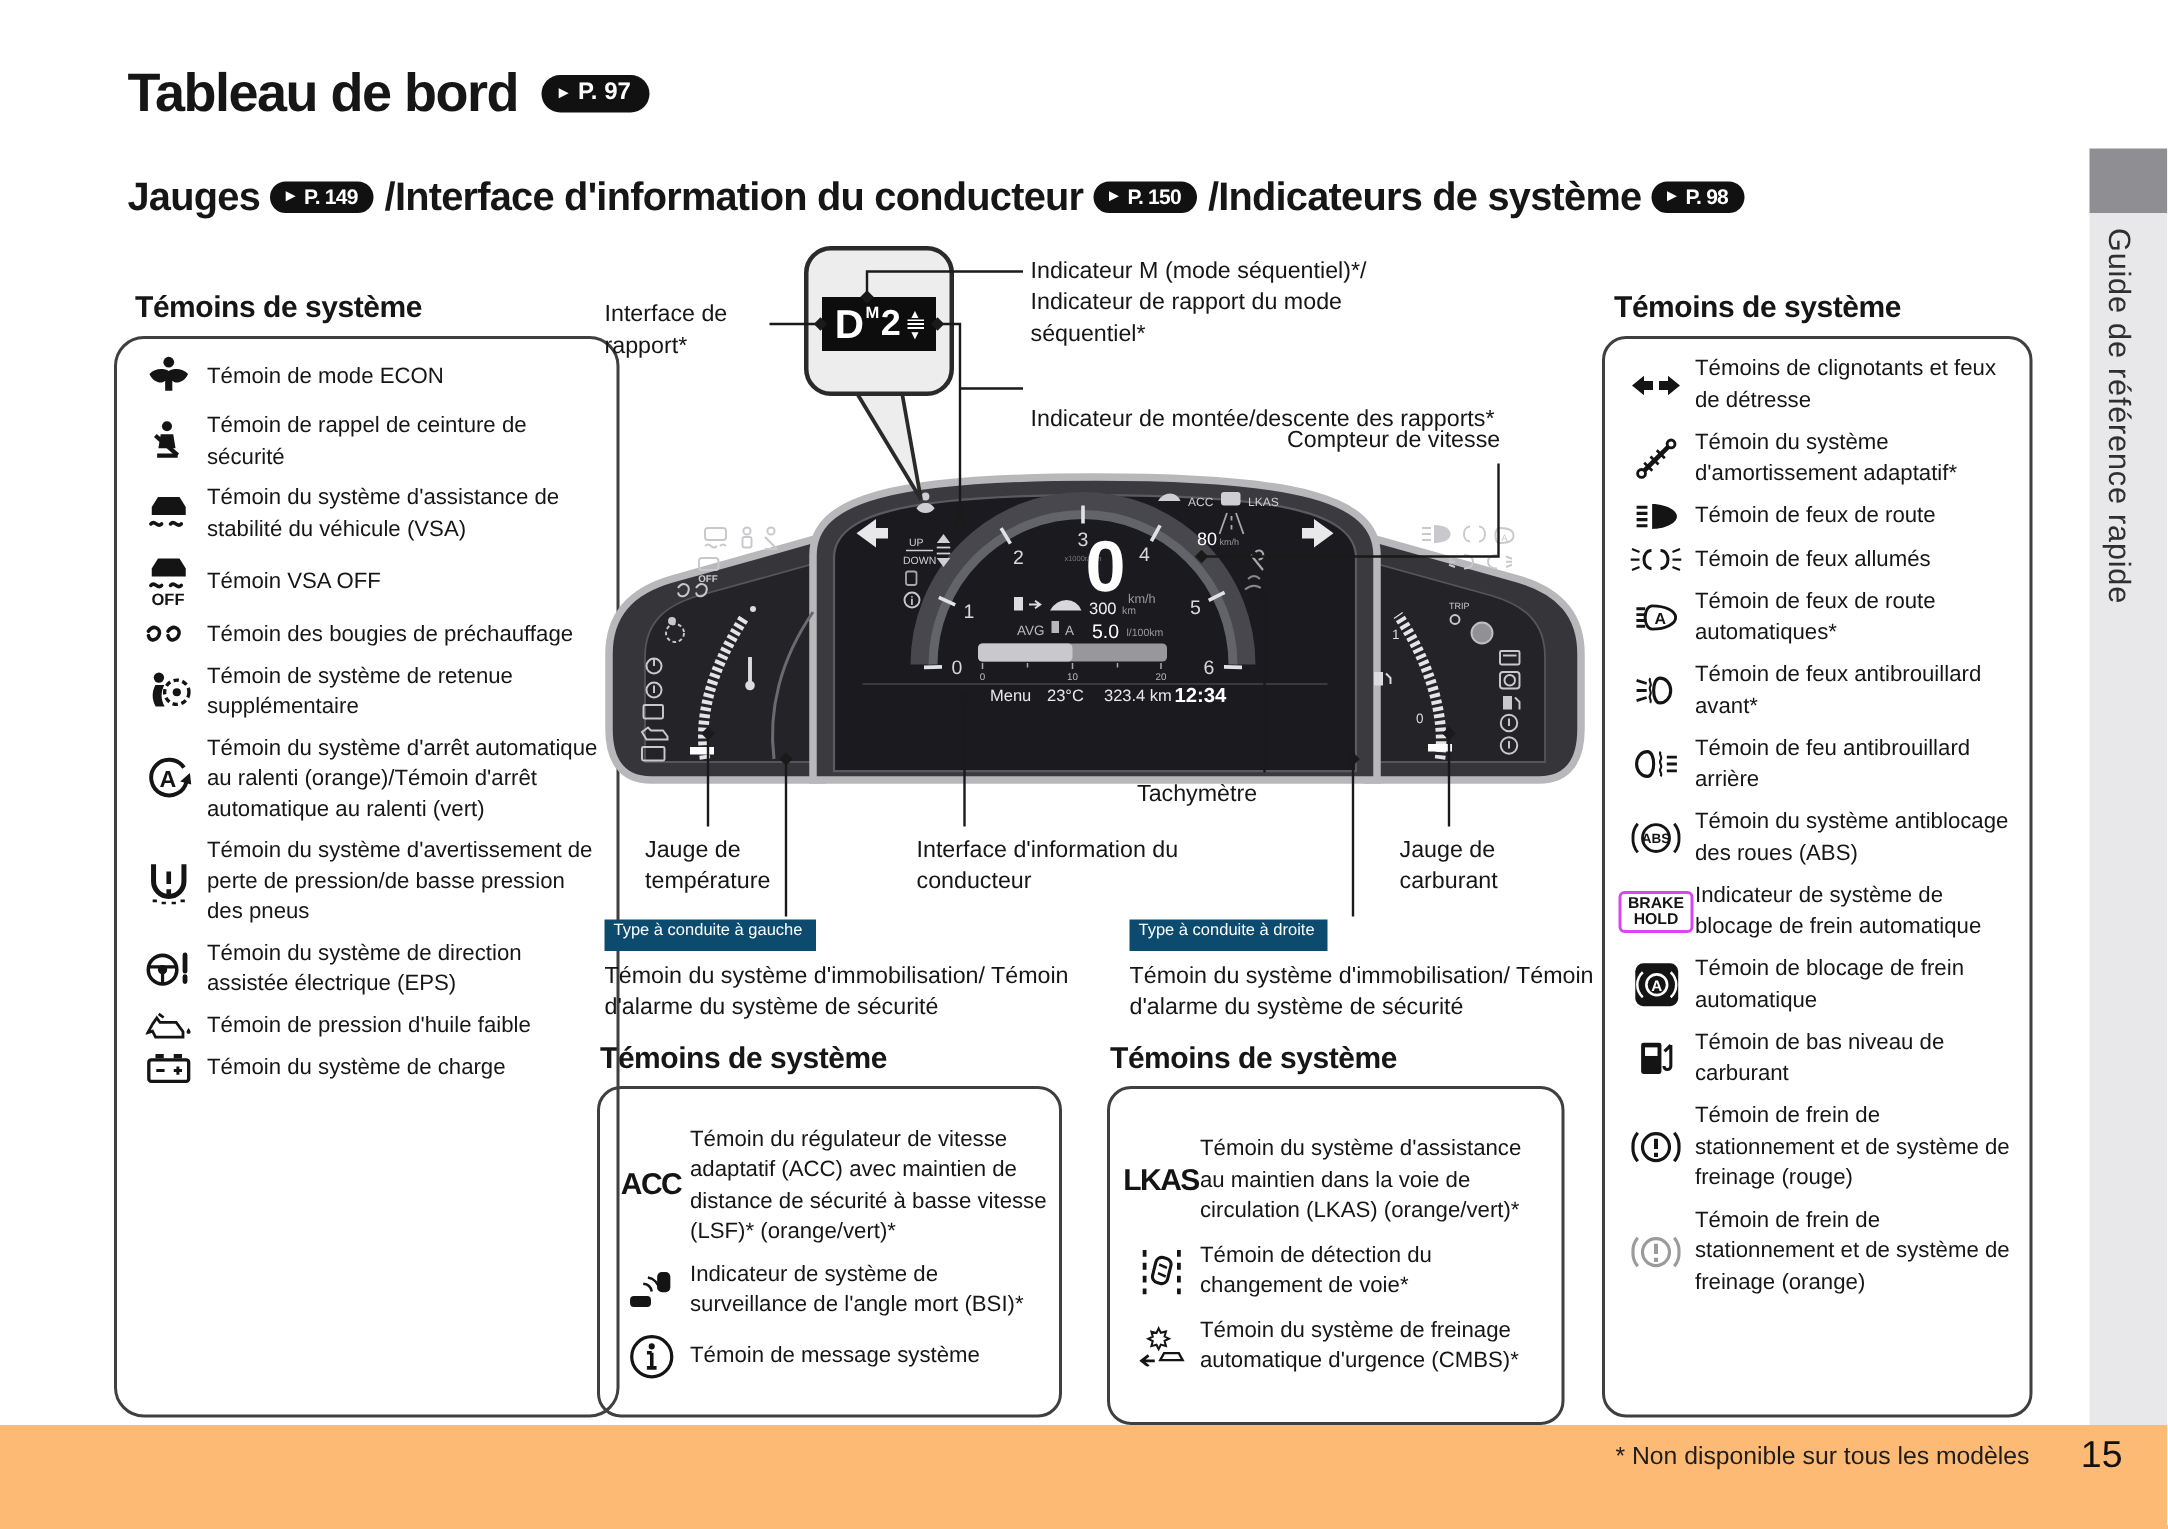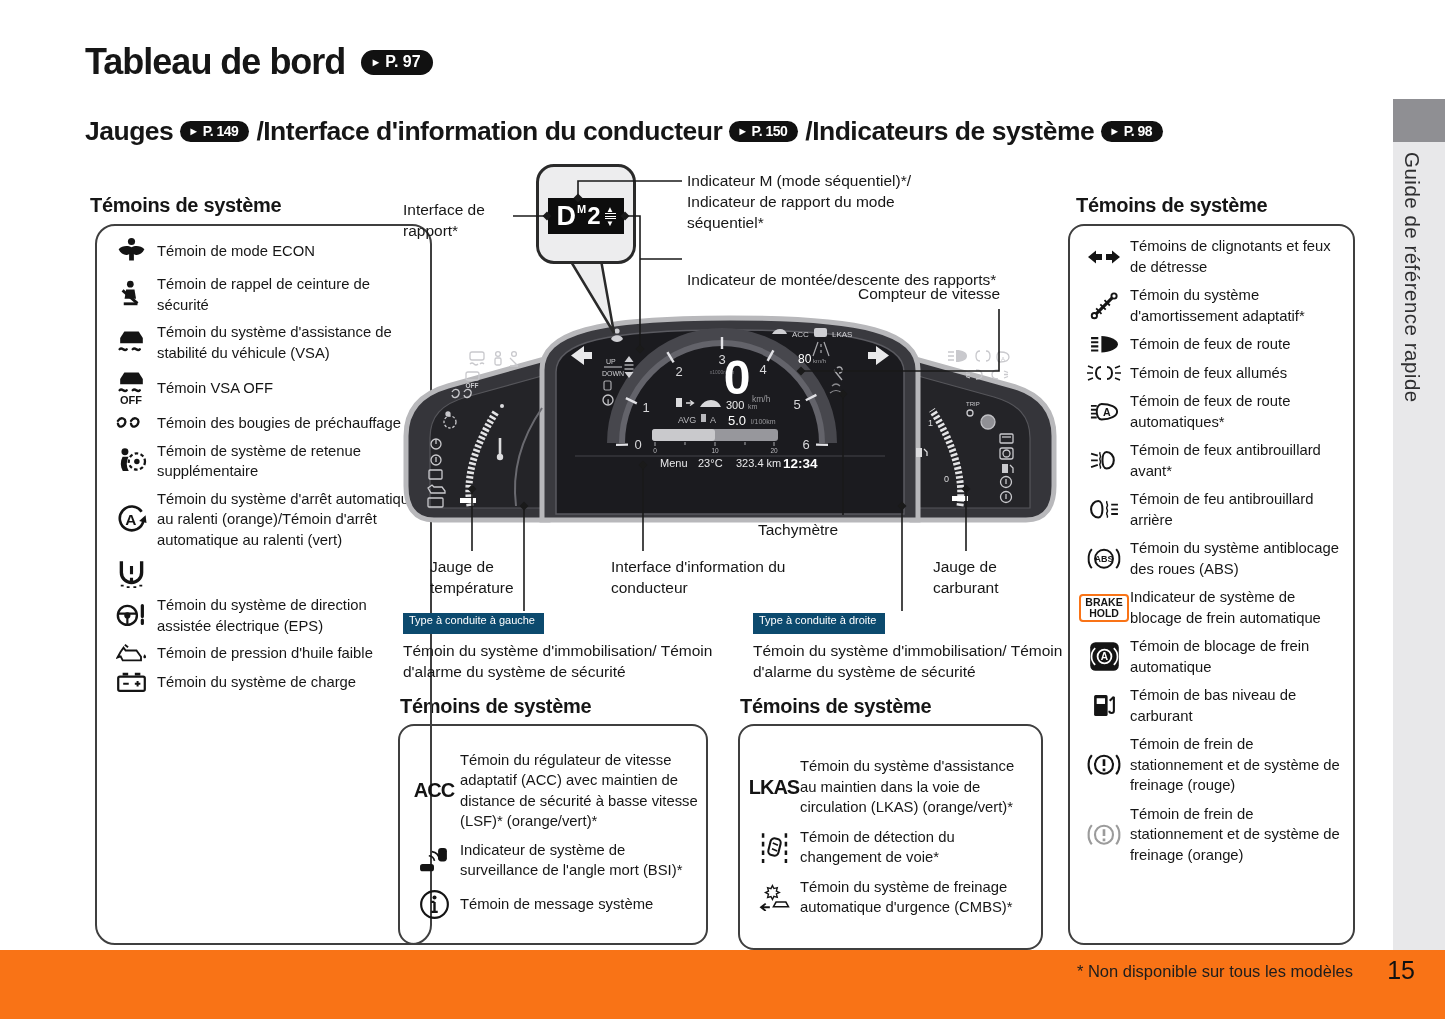--- a/index.html
+++ b/index.html
@@ -20,21 +20,21 @@
   
   .panel{border:2px solid #3f3f3f;border-radius:16px;padding:10px 8px;box-sizing:border-box;
          display:flex;flex-direction:column;}
   .ind-row{display:flex;align-items:center;}
   .ind-icon{flex:0 0 52px;display:flex;flex-direction:column;align-items:center;justify-content:center;
             color:#141414;}
   .ind-icon svg{width:31px;height:auto;max-height:32px;display:block;}
   .ind-icon.dim{color:#9b9b9b;}
   .ind-label{flex:1;font-size:14.8px;line-height:20.5px;}
   .big-text{font-weight:bold;font-size:20px;letter-spacing:-1px;}
-  .boxed-text{border:2px solid #f97316;border-radius:4px;padding:1px 4px;font-size:10.5px;font-weight:bold;
+  .boxed-text{border:2px solid #d946ef;border-radius:4px;padding:1px 4px;font-size:10.5px;font-weight:bold;
               line-height:11px;white-space:pre-line;text-align:center;}
   .icon-sub{font-size:11px;font-weight:bold;line-height:11px;margin-top:-1px;}
   
   .co{font-size:15.5px;line-height:21px;color:#161616;z-index:6;}
   .type-tag{display:inline-block;background:#0c4a6e;color:#fff;font-size:11px;
             padding:1px 9px 8px 6px;z-index:6;}
   
   .bubble{left:536px;top:164px;width:100px;height:100px;background:#ededee;border:3px solid #2a2a2a;
           border-radius:18px;box-sizing:border-box;z-index:3;}
   .gear-disp{position:absolute;left:9px;top:31px;width:76px;height:36px;background:#0d0d0d;
@@ -42,21 +42,21 @@
   .gd-d{font-size:27px;font-weight:bold;line-height:1;}
   .gd-m{font-size:11px;font-weight:bold;align-self:flex-start;margin-top:5px;}
   .gd-2{font-size:24px;font-weight:bold;line-height:1;}
   .gd-arr{display:flex;flex-direction:column;align-items:center;margin-left:3px;}
   .gd-arr .t{font-size:8px;line-height:7px;}
   .gd-stripes{width:11px;height:7px;background:repeating-linear-gradient(to bottom,#fff 0,#fff 1.2px,transparent 1.2px,transparent 2.6px);}
   
   .tab-dark{left:1393px;top:99px;width:52px;height:43px;background:#8f8f93;z-index:0;}
   .tab-strip{left:1393px;top:142px;width:52px;height:877px;background:#e8e8ea;z-index:0;}
   .tab-text{left:1400px;top:152px;writing-mode:vertical-rl;font-size:20.5px;color:#2f2f31;letter-spacing:0.5px;}
-  .footer{left:0;top:950px;width:1445px;height:69px;background:#f97316;z-index:1;}
+  .footer{left:0;top:950px;width:1445px;height:69px;background:#fdba74;z-index:1;}
   .footnote{position:absolute;right:92px;top:12px;font-size:16.5px;color:#1d1d1d;}
   .pageno{position:absolute;right:30px;top:6px;font-size:25px;color:#111;}
   svg text{font-family:"Liberation Sans",sans-serif;}
 </style>
 </head>
 <body>
 
 <div class="page">
 
   <div class="abs tab-dark"></div>
@@ -90,21 +90,21 @@
         <span class="pref-arrow">►</span>
         <span>P. 98</span>
       </span>
   </div>
 
   <div class="abs sec-h" style="left:90px;top:194px;">Témoins de système</div>
   <div class="abs sec-h" style="left:1076px;top:194px;">Témoins de système</div>
   <div class="abs sec-h" style="left:400px;top:695px;">Témoins de système</div>
   <div class="abs sec-h" style="left:740px;top:695px;">Témoins de système</div>
 
-  <div class="abs panel" style="left:95px;top:224px;width:337px;height:721px;gap:7px;border-radius:20px;">
+  <div class="abs panel" style="left:76px;top:224px;width:337px;height:721px;gap:7px;border-radius:20px;">
       <div class="ind-row">
         <span class="ind-icon">
           <svg viewBox="0 0 26 26">
             <circle cx="13" cy="4.6" r="3" fill="currentColor"></circle>
             <path d="M13 9.5C10 7.8 5 8 2.2 11.2c2 4.8 7 5.8 8.8 3.8v5.5h4V15c1.8 2 6.8 1 8.8-3.8C21 8 16 7.8 13 9.5z" fill="currentColor"></path>
           </svg>
         </span>
         <span class="ind-label">Témoin de mode ECON</span>
       </div>
       <div class="ind-row">
@@ -167,20 +167,21 @@
         <span class="ind-label">Témoin du système d'arrêt automatique au ralenti (orange)/Témoin d'arrêt automatique au ralenti (vert)</span>
       </div>
       <div class="ind-row">
         <span class="ind-icon">
           <svg viewBox="0 0 26 26">
             <path d="M4.5 3.5v9.5a8.5 8.5 0 0017 0V3.5" fill="none" stroke="currentColor" stroke-width="2.8"></path>
             <path d="M13 7.5v7M13 17.5v2.6" stroke="currentColor" stroke-width="2.6"></path>
             <path d="M4 24h2.4M9 25.2h2.4M14.6 25.2H17M19.6 24H22" stroke="currentColor" stroke-width="1.5"></path>
           </svg>
         </span>
+        <span class="ind-label">Témoin du système d'avertissement de perte de pression/de basse pression des pneus</span>
       </div>
       <div class="ind-row">
         <span class="ind-icon">
           <svg viewBox="0 0 30 26">
             <circle cx="11" cy="13" r="9.2" fill="none" stroke="currentColor" stroke-width="2.3"></circle>
             <path d="M2.2 11.2h17.6M11 13.5V22" stroke="currentColor" stroke-width="2.1"></path>
             <circle cx="11" cy="13" r="3" fill="currentColor"></circle>
             <path d="M25.5 3.5v10.5M25.5 17.5v3.2" stroke="currentColor" stroke-width="3.1" stroke-linecap="round"></path>
           </svg>
         </span>

